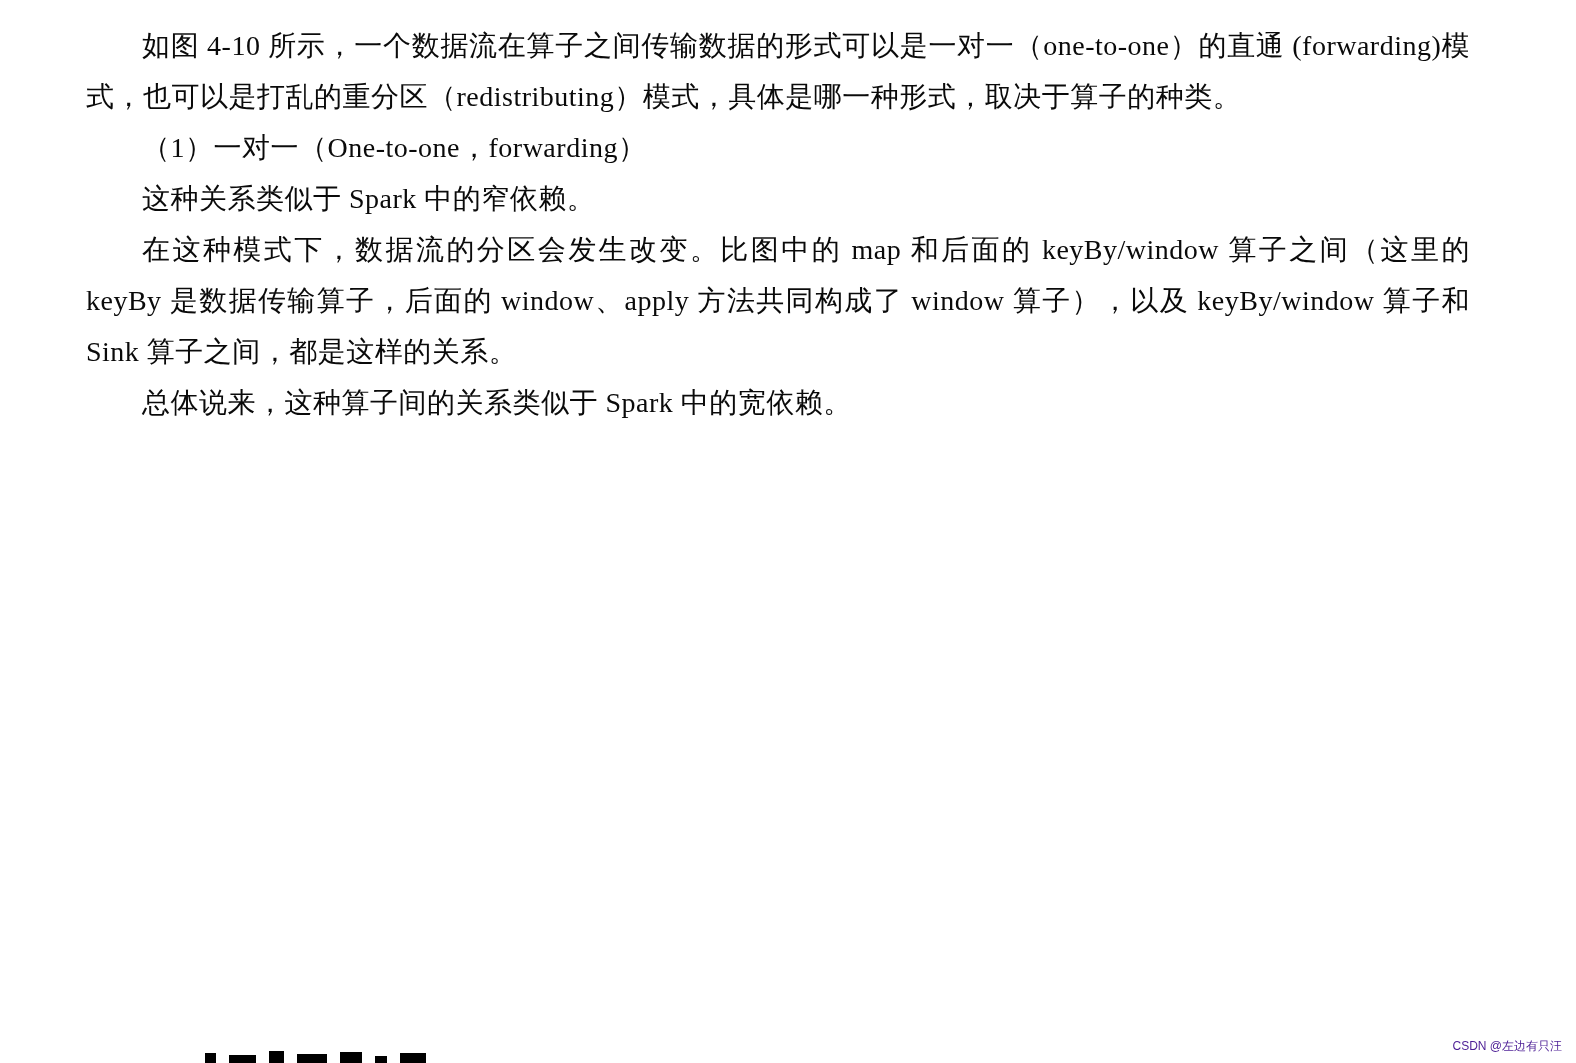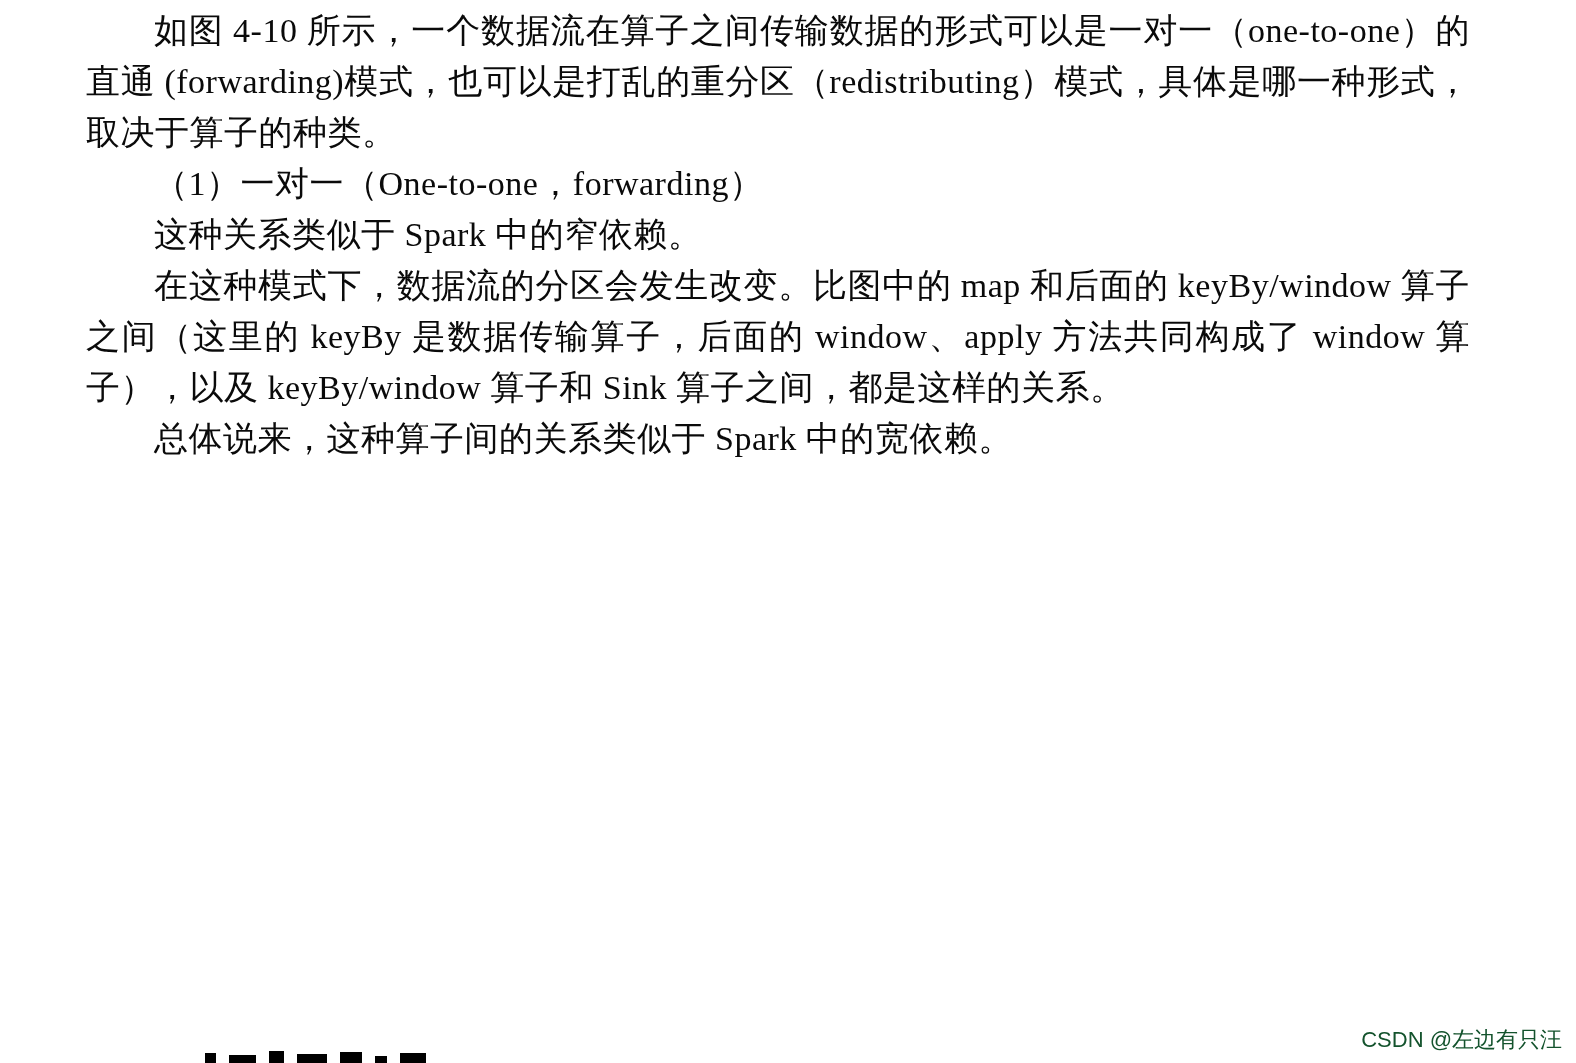--- a/index.html
+++ b/index.html
@@ -9,25 +9,25 @@
   body {
     position: relative;
     width: 1576px;
     height: 1063px;
     overflow: hidden;
     background: #ffffff;
   }
   .doc {
     position: absolute;
     left: 86px;
-    top: 5px;
+    top: 20px;
     width: 1384px;
     color: #0a0a0a;
     font-family: "Liberation Serif", "DejaVu Serif", serif;
-    font-size: 34px;
+    font-size: 28px;
     line-height: 51px;
     text-align: justify;
     text-justify: inter-ideograph;
     letter-spacing: 0.5px;
   }
   .para {
     margin: 0;
     text-indent: 2em;
   }
   
@@ -49,22 +49,22 @@
   .f3 { width: 15px; height: 12px; }
   .f4 { width: 30px; height: 9px;  }
   .f5 { width: 22px; height: 11px; }
   .f6 { width: 12px; height: 7px;  }
   .f7 { width: 26px; height: 10px; }
   .watermark {
     position: absolute;
     right: 14px;
     bottom: 8px;
     font-family: "Liberation Sans", "DejaVu Sans", sans-serif;
-    font-size: 22px;
-    color: #14532d;
+    font-size: 12px;
+    color: #4c1d95;
     white-space: nowrap;
   }
 </style>
 </head>
 <body>
 
 <main class="page">
   <article class="doc">
     <p class="para">如图 4-10 所示，一个数据流在算子之间传输数据的形式可以是一对一（one-to-one）的直通 (forwarding)模式，也可以是打乱的重分区（redistributing）模式，具体是哪一种形式，取决于算子的种类。</p>
     <p class="para">（1）一对一（One-to-one，forwarding）</p>

